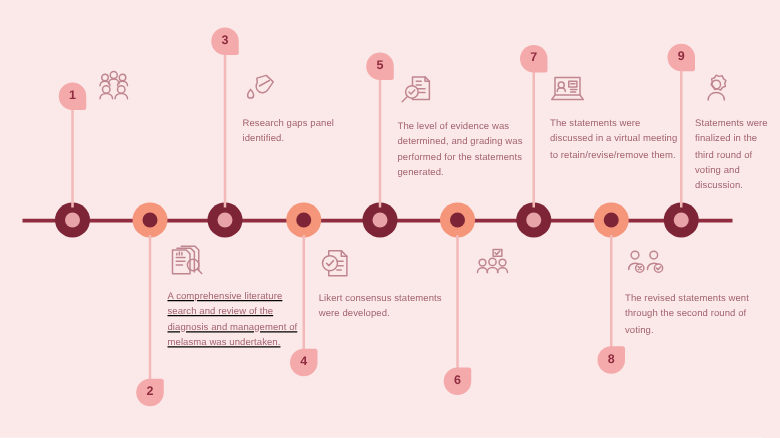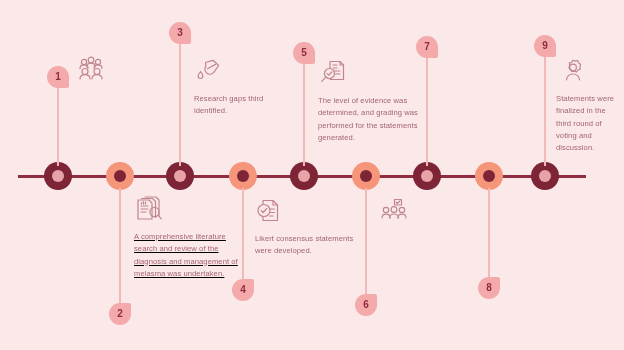--- a/index.html
+++ b/index.html
@@ -165,21 +165,21 @@
   <div class="stem" style="left:180px; top:36px; height:130px;"></div>
   <div class="badge pin-down" style="left:180px; top:33px;">3</div>
   <div class="item" style="left:194px; top:58px;">
     <div class="icon-wrap">
       <svg viewBox="0 0 34 30" fill="none" stroke="#c08690" stroke-width="1.2" stroke-linecap="round" stroke-linejoin="round">
         <path d="M11.5 4.5l7.5-2.2 5.6 5.2-4.4 6.4c-1.6 2.3-4.6 3-6.9 1.5-2.5-1.6-3.1-4.9-1.5-7.3z"></path>
         <path d="M13.5 10.8l8-4.4"></path>
         <path d="M6.5 13.5c0 0-2.4 3-2.4 4.6a2.4 2.4 0 004.8 0c0-1.6-2.4-4.6-2.4-4.6z"></path>
       </svg>
     </div>
-    <div class="item-text">Research gaps third identified.</div>
+    <div class="item-text">Research gaps panel identified.</div>
   </div>
 
   <div class="node node-light" style="left:243px; top:176px;">
     <div class="node-core"></div>
   </div>
   <div class="stem" style="left:243px; top:188px; height:98px;"></div>
   <div class="badge pin-up" style="left:243px; top:290px;">4</div>
   <div class="item" style="left:255px; top:198px;">
     <div class="icon-wrap">
       <svg viewBox="0 0 34 30" fill="none" stroke="#c08690" stroke-width="1.2" stroke-linecap="round" stroke-linejoin="round">
@@ -230,26 +230,55 @@
         <path d="M17 4.2l1.3 1.3 2.6-2.7"></path>
       </svg>
     </div>
   </div>
 
   <div class="node node-dark" style="left:427px; top:176px;">
     <div class="node-core"></div>
   </div>
   <div class="stem" style="left:427px; top:40px; height:126px;"></div>
   <div class="badge pin-down" style="left:427px; top:47px;">7</div>
+  <div class="item" style="left:440px; top:58px;">
+    <div class="icon-wrap">
+      <svg viewBox="0 0 34 30" fill="none" stroke="#c08690" stroke-width="1.2" stroke-linecap="round" stroke-linejoin="round">
+        <path d="M4 4h20v14H4z"></path>
+        <path d="M1.5 21.5h25"></path>
+          <path d="M4 18l-2.5 3.5M24 18l2.5 3.5"></path>
+        <circle cx="9" cy="10" r="2.4"></circle>
+        <path d="M5.8 15.2c0-1.9 1.5-3 3.2-3s3.2 1.1 3.2 3"></path>
+        <path d="M15 7h6.5v4.5H15z"></path>
+        <path d="M16.5 9h3.5M16.5 13.5h5M16.5 15.5h4"></path>
+      </svg>
+    </div>
+    <div class="item-text">The statements were discussed in a virtual meeting to retain/revise/remove them.</div>
+  </div>
 
   <div class="node node-light" style="left:489px; top:176px;">
     <div class="node-core"></div>
   </div>
   <div class="stem" style="left:489px; top:188px; height:96px;"></div>
   <div class="badge pin-up" style="left:489px; top:288px;">8</div>
+  <div class="item" style="left:500px; top:198px;">
+    <div class="icon-wrap">
+      <svg viewBox="0 0 34 30" fill="none" stroke="#c08690" stroke-width="1.2" stroke-linecap="round" stroke-linejoin="round">
+        <circle cx="8" cy="6" r="3.1"></circle>
+        <path d="M3 17.5c0-2.9 2.2-5 5-5 1 0 1.9.2 2.7.7"></path>
+        <circle cx="11.8" cy="16.5" r="3.3"></circle>
+        <path d="M10.5 15.2l2.6 2.6M13.1 15.2l-2.6 2.6"></path>
+        <circle cx="23" cy="6" r="3.1"></circle>
+        <path d="M18 17.5c0-2.9 2.2-5 5-5 1 0 1.9.2 2.7.7"></path>
+        <circle cx="26.8" cy="16.5" r="3.3"></circle>
+        <path d="M25.2 16.5l1.2 1.3 2.1-2.4"></path>
+      </svg>
+    </div>
+    <div class="item-text">The revised statements went through the second round of voting.</div>
+  </div>
 
   <div class="node node-dark" style="left:545px; top:176px;">
     <div class="node-core"></div>
   </div>
   <div class="stem" style="left:545px; top:52px; height:114px;"></div>
   <div class="badge pin-down" style="left:545px; top:46px;">9</div>
   <div class="item" style="left:556px; top:58px; width:64px;">
     <div class="icon-wrap">
       <svg viewBox="0 0 34 30" fill="none" stroke="#c08690" stroke-width="1.2" stroke-linecap="round" stroke-linejoin="round">
         <path d="M17 2.2l2.4.9 2.4-.5.9 2.3 2 1.5-.9 2.3.5 2.4-2.3.9-1.5 2-2.3-.9-2.4.5-.9-2.3-2-1.5.9-2.3-.5-2.4 2.3-.9z"></path>

